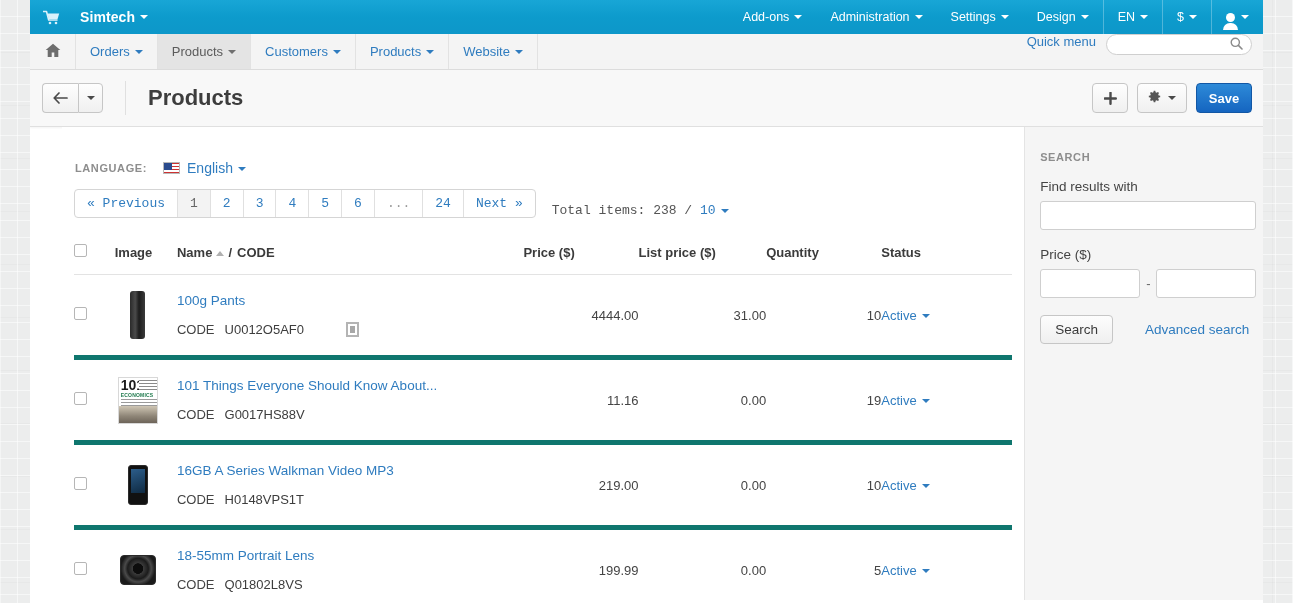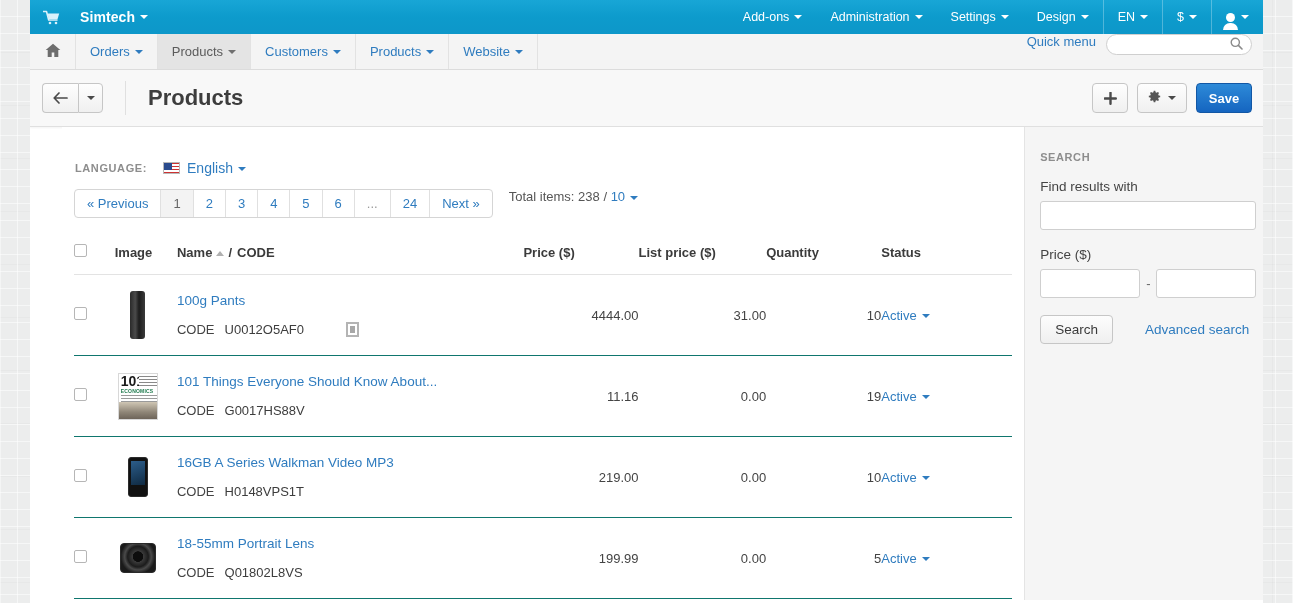--- a/index.html
+++ b/index.html
@@ -195,21 +195,21 @@
         #fff 42.8% 57.1%, #cc3333 57.1% 71.4%, #fff 71.4% 85.7%, #cc3333 85.7% 100%);
     position: relative;
     border: 1px solid #b9b9b9;
   }
   .flag::before{
     content:""; position:absolute; left:0; top:0; width:8px; height:7px; background:#2a4b8d;
   }
   .lang-link { color: #2f7cbf; font-size: 14px; }
 
   
-  .pager-row { display: flex; align-items: flex-start; padding-top: 6px; }
+  .pager-row { display: flex; align-items: flex-end; padding-top: 6px; font-family: Liberation Mono, monospace; }
   .pager {
     display: inline-flex;
     border: 1px solid #d5d5d5;
     border-radius: 4px;
     overflow: hidden;
     background: #fff;
     height: 29px;
   }
   .pager a {
     display: flex; align-items: center; justify-content: center;
@@ -236,21 +236,21 @@
     font-size: 13px;
     font-weight: bold;
     color: #3b3b3b;
     text-align: left;
     padding: 6px 0 14px 0;
     border-bottom: 1px solid #e3e3e3;
     white-space: nowrap;
   }
   table.products td {
     padding: 14px 0;
-    border-bottom: 1px solid #0f766e;
+    border-bottom: 5px solid #0f766e;
     vertical-align: middle;
     font-size: 13px;
     color: #444;
   }
   .col-check { width: 42px; }
   .col-image { width: 63px; }
   .col-name  { width: 354px; }
   .col-price { width: 118px; text-align: right; }
   .col-list  { width: 130px; text-align: right; }
   .col-qty   { width: 118px; text-align: right; }

